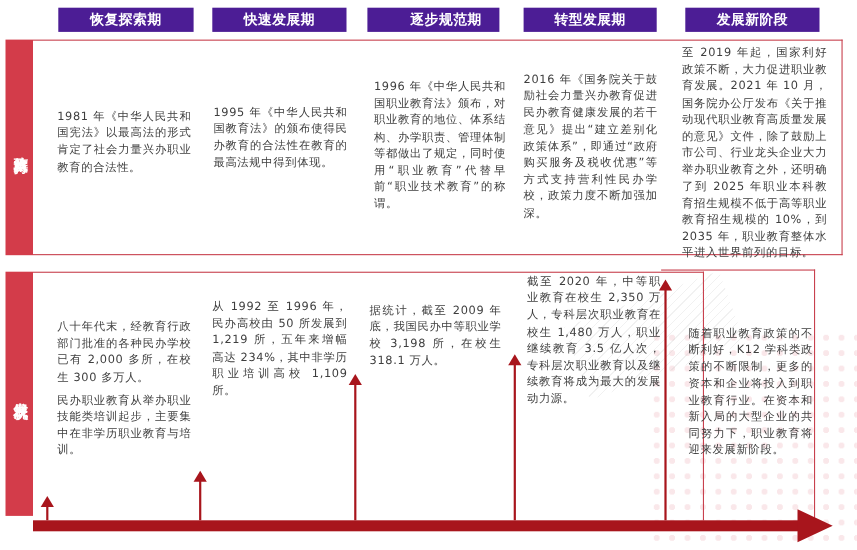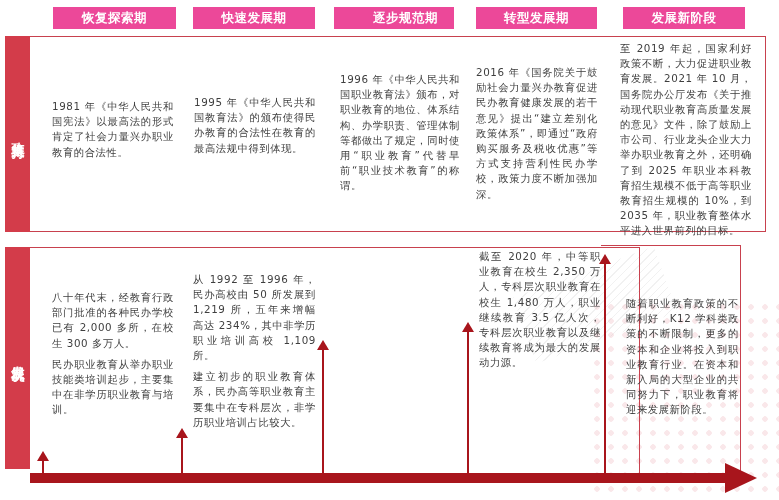--- a/index.html
+++ b/index.html
@@ -1,21 +1,21 @@
 <!DOCTYPE html>
 <html><head>
   <meta charset="utf-8">
   <style>
     * { box-sizing: border-box; margin: 0; padding: 0; }
     html, body { width: 779px; height: 500px; background: #ffffff; overflow: hidden; }
     body { position: relative; font-family: "DejaVu Sans", "Liberation Sans", sans-serif; color: #3a3a3a; }
 
     .phase-header {
       position: absolute; top: 7px; height: 22px;
-      background: #ec4899; color: #ffffff;
+      background: #4c1d95; color: #ffffff;
       font-weight: bold; font-size: 12.5px;
       display: flex; align-items: center; justify-content: center;
       letter-spacing: 0.5px;
     }
 
     .section-label {
       position: absolute; left: 5px; width: 25px;
       background: #d33c4a; color: #ffffff;
       font-weight: bold; font-size: 13px;
       display: flex; align-items: center; justify-content: center;
@@ -100,23 +100,23 @@
 <div class="section-label" style="top:247px;height:222px;">发展状况</div>
 <div class="section-box" style="top:247px;width:610px;height:226px;border-left:none;border-bottom:none;background:transparent;"></div>
 <div class="section-box" style="left:601px;top:245px;width:140px;height:228px;border-left:none;border-bottom:none;background:transparent;"></div>
 
 <div class="cell-text" style="left:52px;top:290px;width:122px;">
   <p>八十年代末，经教育行政部门批准的各种民办学校已有 2,000 多所，在校生 300 多万人。</p>
   <p>民办职业教育从举办职业技能类培训起步，主要集中在非学历职业教育与培训。</p>
 </div>
 <div class="cell-text" style="left:193px;top:272px;width:123px;">
   <p>从 1992 至 1996 年，民办高校由 50 所发展到 1,219 所，五年来增幅高达 234%，其中非学历职业培训高校 1,109 所。</p>
-  <p>建立初步的职业教育体系，民办高等职业教育主要集中在专科层次，非学历职业培训占比较大。</p>
 </div>
 <div class="cell-text" style="left:336px;top:275px;width:120px;">
+  <p>据统计，截至 2009 年底，我国民办中等职业学校 3,198 所，在校生 318.1 万人。</p>
 </div>
 <div class="cell-text" style="left:479px;top:249px;width:122px;">
   <p>截至 2020 年，中等职业教育在校生 2,350 万人，专科层次职业教育在校生 1,480 万人，职业继续教育 3.5 亿人次，专科层次职业教育以及继续教育将成为最大的发展动力源。</p>
 </div>
 <div class="cell-text" style="left:626px;top:296px;width:113px;">
   <p>随着职业教育政策的不断利好，K12 学科类政策的不断限制，更多的资本和企业将投入到职业教育行业。在资本和新入局的大型企业的共同努力下，职业教育将迎来发展新阶段。</p>
 </div>
 
 <div class="pointer" style="left:42px;top:459px;height:14px;"></div>
 <div class="pointer-head" style="left:37px;top:451px;"></div>

